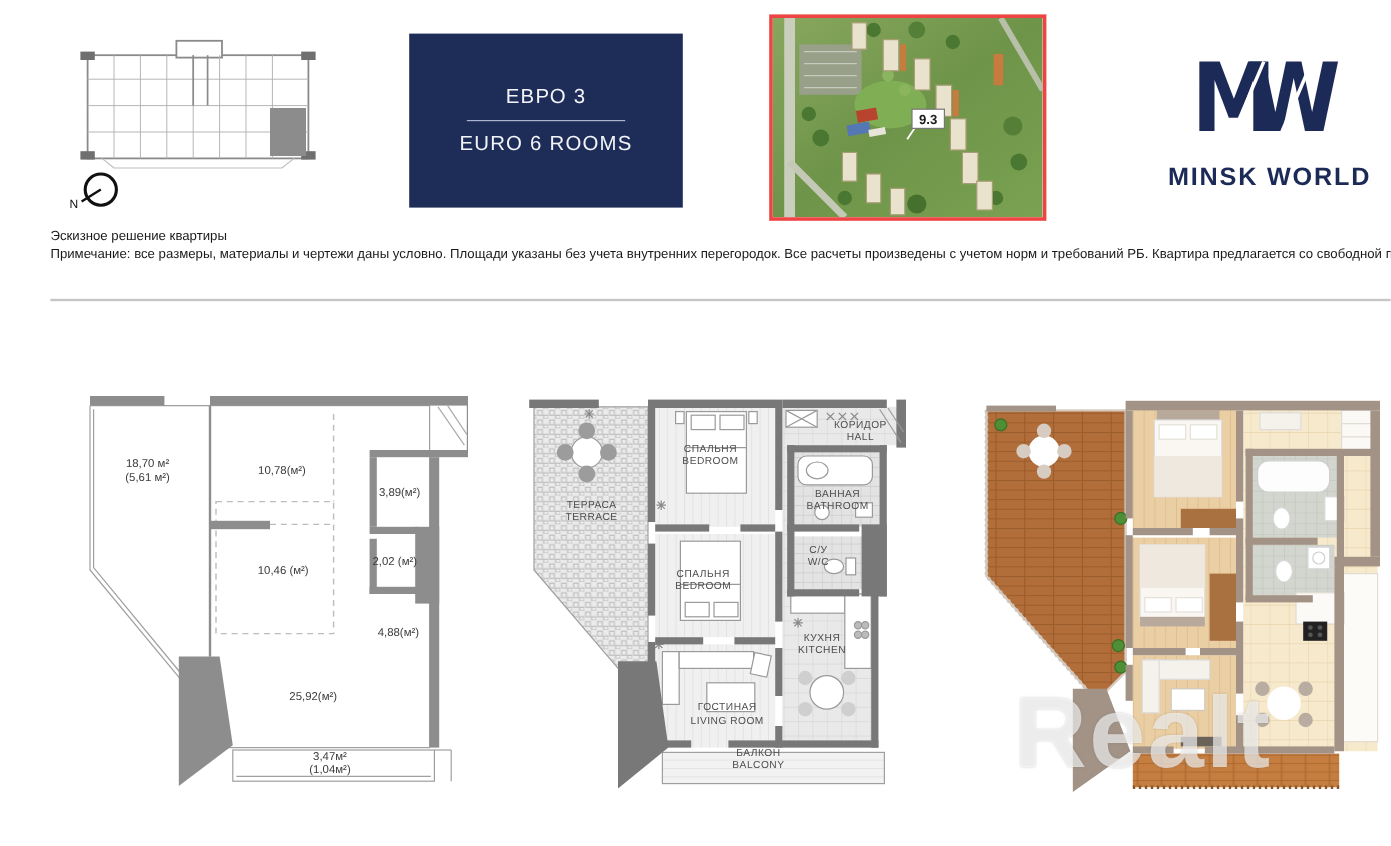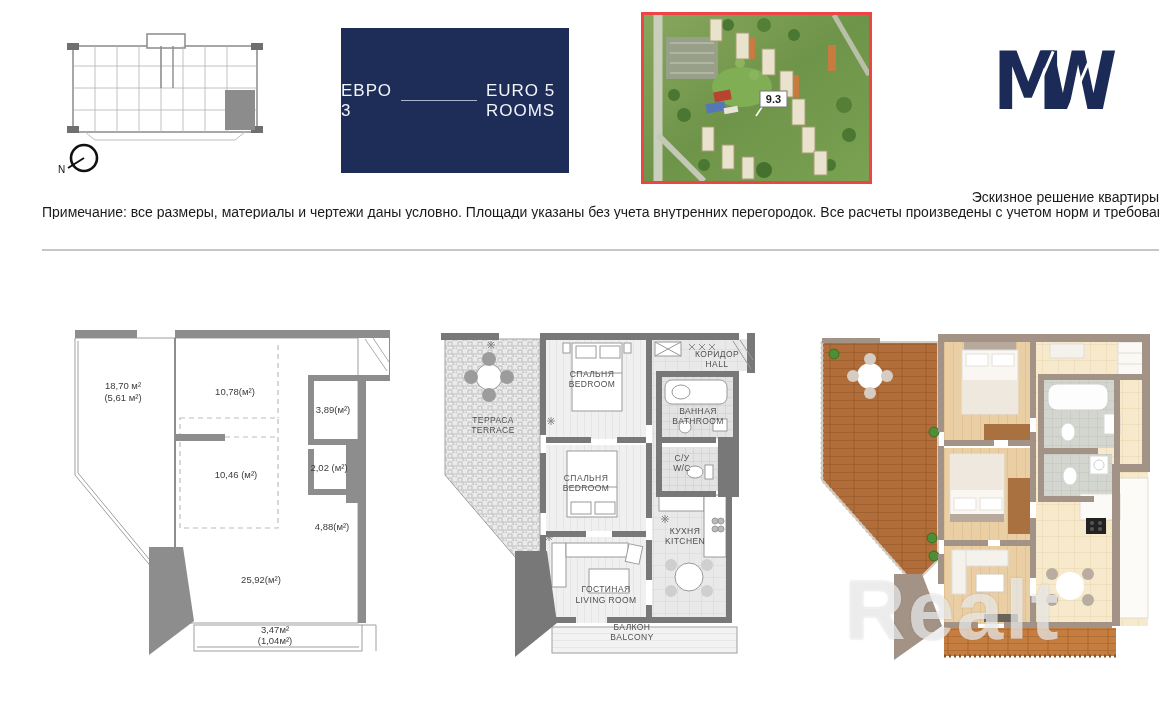--- a/index.html
+++ b/index.html
@@ -3,31 +3,31 @@
 <meta charset="utf-8">
 <style>
   html,body{margin:0;padding:0;background:#fff;}
   body{width:1159px;height:705px;position:relative;overflow:hidden;
        font-family:"Liberation Sans",sans-serif;color:#1a1a1a;}
   .abs{position:absolute;}
   svg{display:block;font-family:"Liberation Sans",sans-serif;}
 
   
   .euro-card{left:341px;top:28px;width:228px;height:145px;background:#1e2c58;
-             display:flex;flex-direction:row;align-items:center;justify-content:center;gap:9px;}
+             display:flex;flex-direction:column;align-items:center;justify-content:center;gap:9px;}
   .euro-card .t{color:#f2f4f8;font-size:17px;letter-spacing:1px;}
   .euro-card .dv{width:132px;height:1px;background:#aab4cf;}
 
   .aerial{left:641px;top:12px;width:225px;height:166px;overflow:hidden;border:3px solid #ef4444;}
 
   .brand{left:962px;top:36px;width:192px;height:128px;display:flex;flex-direction:column;align-items:center;}
   .brand .nm{color:#1b2a56;font-size:21px;font-weight:bold;letter-spacing:1.5px;margin-top:4px;white-space:nowrap;}
 
   
-  .notes{left:42px;top:190px;width:1117px;font-size:14px;line-height:14.5px;text-align:right;}
+  .notes{left:42px;top:190px;width:1117px;font-size:11px;line-height:14.5px;}
   .notes .ln{white-space:nowrap;overflow:hidden;}
   .divider{left:42px;top:249px;width:1117px;height:2px;background:#c6c6c6;}
 
   
   .watermark{left:845px;top:570px;width:320px;font-size:84px;font-weight:bold;
              color:rgba(255,255,255,0.62);letter-spacing:2px;line-height:80px;
              text-shadow:0 0 2px rgba(110,110,110,0.35);pointer-events:none;}
 </style>
 </head>
 <body>
@@ -63,21 +63,21 @@
 
 <svg class="abs" style="left:48px;top:138px" width="62" height="44" viewBox="0 0 62 44">
   <circle cx="36" cy="20" r="13" fill="none" stroke="#111" stroke-width="2.6"></circle>
   <line x1="36" y1="20" x2="20" y2="30" stroke="#111" stroke-width="2"></line>
   <text x="10" y="35" font-size="10" fill="#111">N</text>
 </svg>
 
 <div class="abs euro-card">
   <div class="t">ЕВРО 3</div>
   <div class="dv"></div>
-  <div class="t">EURO 5 ROOMS</div>
+  <div class="t">EURO 6 ROOMS</div>
 </div>
 
 <div class="abs aerial">
 <svg width="225" height="166" viewBox="0 0 225 166">
   <defs>
     <linearGradient id="g-grass" x1="0" y1="0" x2="1" y2="1">
       <stop offset="0" stop-color="#87a75d"></stop>
           <stop offset="0.5" stop-color="#6e9449"></stop>
           <stop offset="1" stop-color="#7aa251"></stop>
     </linearGradient>
@@ -144,20 +144,21 @@
 
 <div class="abs brand">
   <svg width="126" height="96" viewBox="0 0 130 100">
     <g fill="#1b2a56" font-family="DejaVu Sans" font-weight="bold">
       <text x="34" y="76" font-size="74" text-anchor="middle" transform="scale(1,1.12) translate(0,-8)">M</text>
       <text x="86" y="76" font-size="74" text-anchor="middle" transform="scale(1,1.12) translate(0,-8)">W</text>
     </g>
     <line x1="30" y1="86" x2="60" y2="16" stroke="#ffffff" stroke-width="3"></line>
     <line x1="70" y1="90" x2="100" y2="20" stroke="#ffffff" stroke-width="3"></line>
   </svg>
+  <div class="nm">MINSK WORLD</div>
 </div>
 
 <div class="abs notes">
   <div class="ln">Эскизное решение квартиры</div>
   <div class="ln">Примечание: все размеры, материалы и чертежи даны условно. Площади указаны без учета внутренних перегородок. Все расчеты произведены с учетом норм и требований РБ. Квартира предлагается со свободной планировкой.</div>
 </div>
 <div class="abs divider"></div>
 
 <svg class="abs" style="left:65px;top:325px" width="325" height="333" viewBox="0 0 325 333">
 

